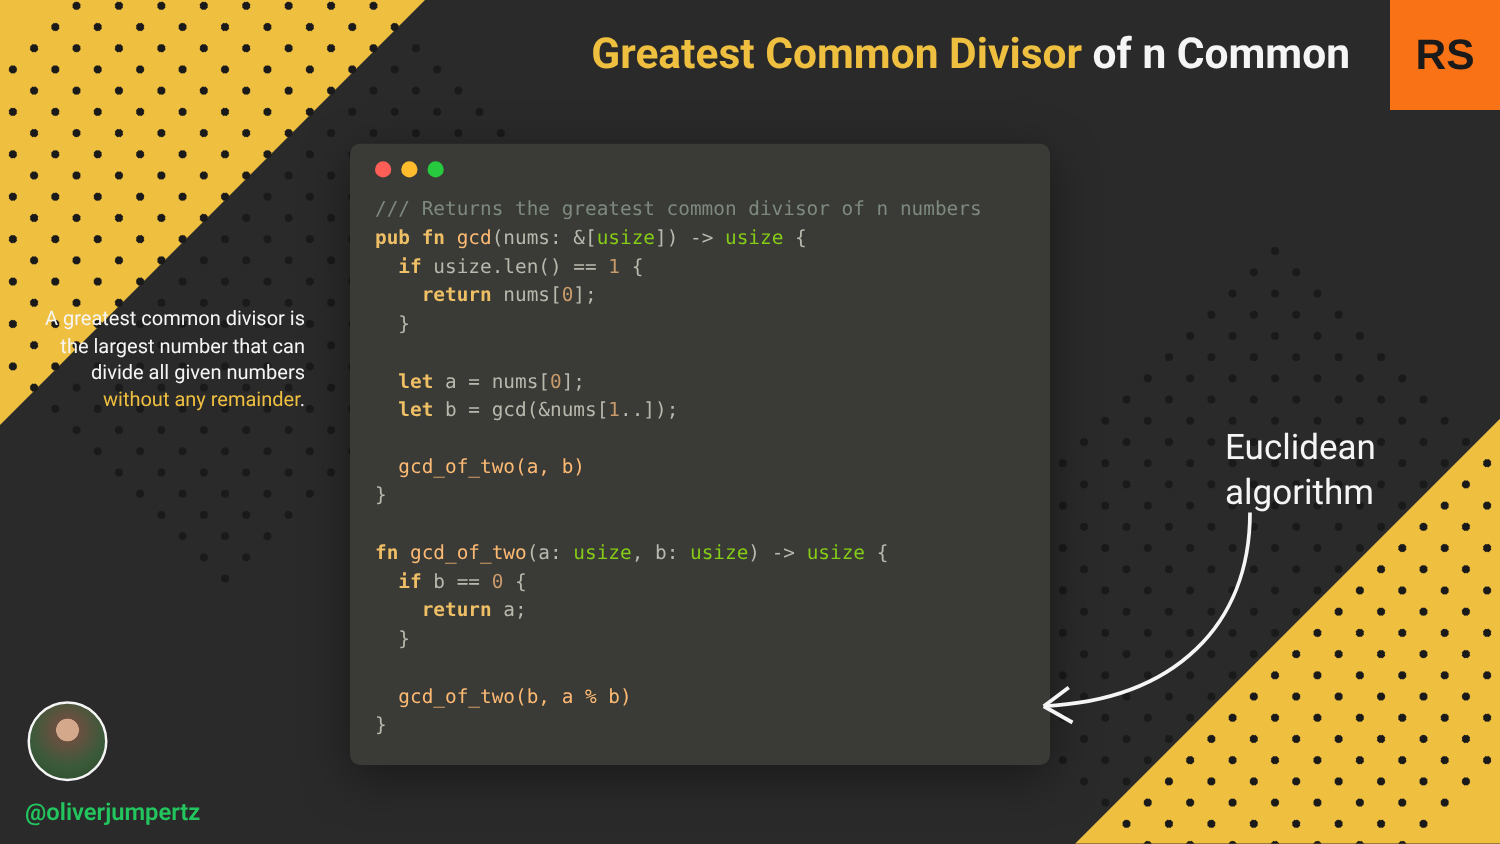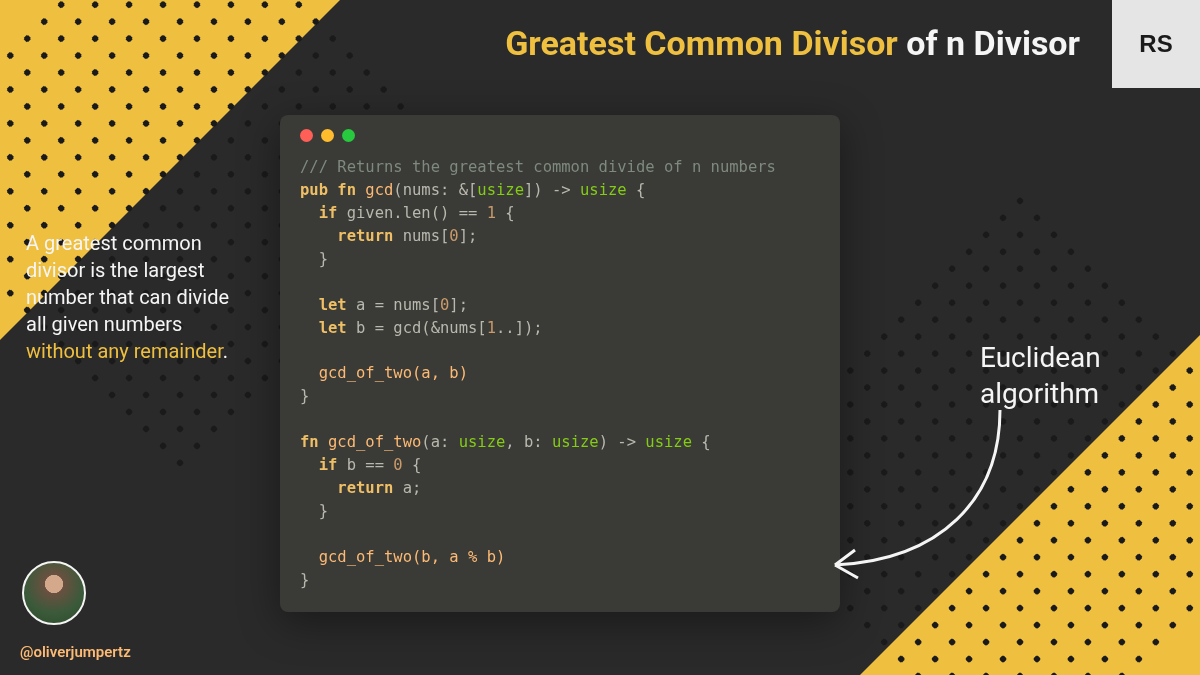--- a/index.html
+++ b/index.html
@@ -51,36 +51,36 @@
     font-size: 34px;
     font-weight: 700;
     color: #f5f5f5;
     line-height: 1.25;
   }
   .title .accent { color: #efbf40; margin-top: 48px; }
   .badge {
     position: absolute;
     top: 0; right: 0;
     width: 88px; height: 88px;
-    background: #e5e5e5;
+    background: #f97316;
     display: flex;
     align-items: center;
     justify-content: center;
-    font-size: 24px;
+    font-size: 34px;
     font-weight: 800;
     color: #1a1a1a;
     font-family: -apple-system, sans-serif;
   }
   .desc {
     position: absolute;
-    top: 230px; left: 26px;
+    top: 244px; left: 26px;
     width: 218px;
-    text-align: left;
+    text-align: right;
     color: #f5f5f5;
-    font-size: 20px;
+    font-size: 16px;
     line-height: 1.35;
   }
   .desc .accent { color: #efbf40; }
   .codewin {
     position: absolute;
     top: 115px; left: 280px;
     width: 560px;
     background: #3a3a37;
     border-radius: 8px;
     padding: 14px 20px 20px 20px;
@@ -121,52 +121,52 @@
     position: absolute;
     bottom: 50px; left: 22px;
     width: 64px; height: 64px;
     border-radius: 50%;
     border: 2px solid #f5f5f5;
     background: radial-gradient(circle at 50% 35%, #d4a88a 18%, #6a5040 19%, #3a5a3a 60%, #2a4a2a 100%);
   }
   .handle {
     position: absolute;
     bottom: 14px; left: 20px;
-    color: #fdba74;
-    font-size: 15px;
+    color: #22c55e;
+    font-size: 19px;
     font-weight: 600;
   }
 </style>
 </head>
 <body>
 
 <div class="triangle-top"></div>
 <div class="dots-top"></div>
 <div class="triangle-bottom"></div>
 <div class="dots-bottom"></div>
 
 <div class="title">
-  <span class="accent">Greatest Common Divisor</span><span> of n Divisor</span>
+  <span class="accent">Greatest Common Divisor</span><span> of n Common</span>
 </div>
 
 <div class="badge">RS</div>
 
 <div class="desc">
   <span>A greatest common divisor is the largest number that can divide all given numbers </span><span class="accent">without any remainder</span><span>.</span>
 </div>
 
 <div class="codewin">
   <div class="traffic">
     <span class="tr-r"></span>
     <span class="tr-y"></span>
     <span class="tr-g"></span>
   </div>
-<pre><span class="c-comment">/// Returns the greatest common divide of n numbers</span>
+<pre><span class="c-comment">/// Returns the greatest common divisor of n numbers</span>
 <span class="c-kw">pub</span> <span class="c-kw">fn</span> <span class="c-fn">gcd</span><span>(nums: &amp;[</span><span class="c-ty">usize</span><span>]) -&gt; </span><span class="c-ty">usize</span><span> {</span>
-  <span class="c-kw">if</span><span> given.len() == </span><span class="c-num">1</span><span> {</span>
+  <span class="c-kw">if</span><span> usize.len() == </span><span class="c-num">1</span><span> {</span>
     <span class="c-kw">return</span><span> nums[</span><span class="c-num">0</span><span>];</span>
   <span>}</span>
 
   <span class="c-kw">let</span><span> a = nums[</span><span class="c-num">0</span><span>];</span>
   <span class="c-kw">let</span><span> b = gcd(&amp;nums[</span><span class="c-num">1</span><span>..]);</span>
 
   <span class="c-fn">gcd_of_two(a, b)</span>
 <span>}</span>
 
 <span class="c-kw">fn</span> <span class="c-fn">gcd_of_two</span><span>(a: </span><span class="c-ty">usize</span><span>, b: </span><span class="c-ty">usize</span><span>) -&gt; </span><span class="c-ty">usize</span><span> {</span>

